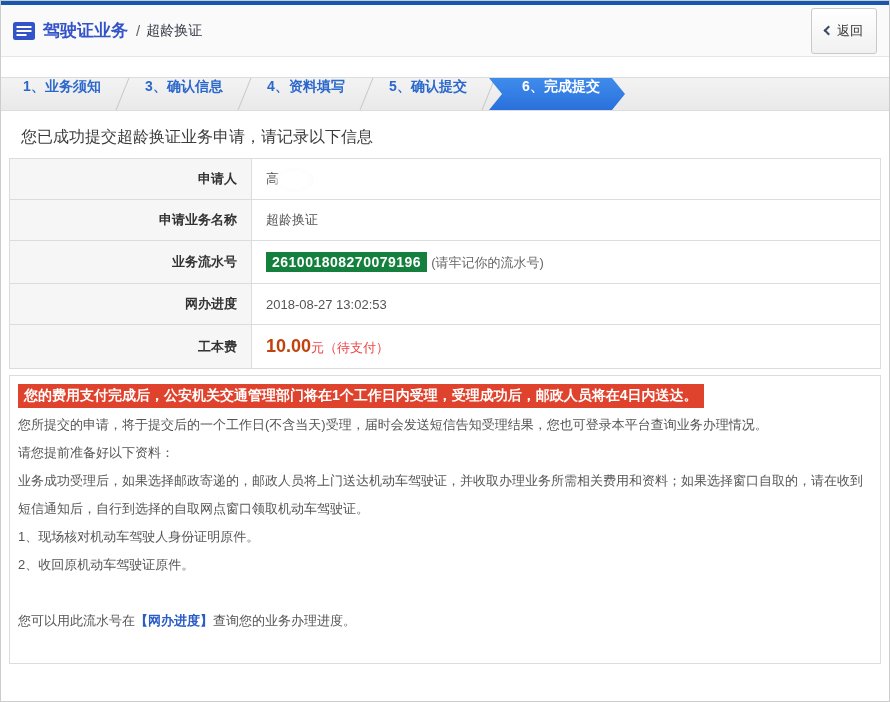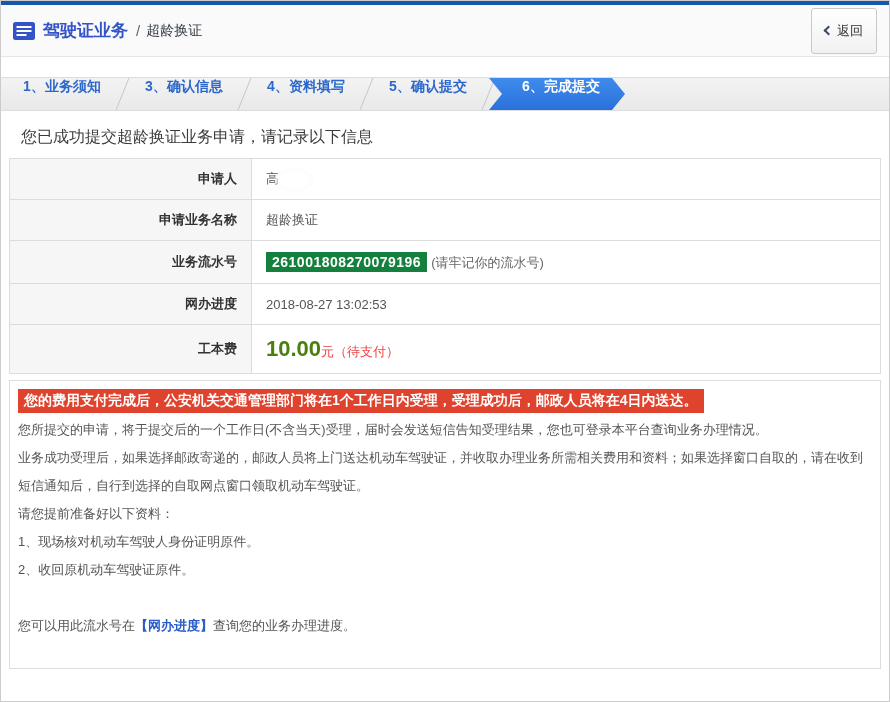--- a/index.html
+++ b/index.html
@@ -71,21 +71,21 @@
   .redact {
     display: inline-block; width: 40px; height: 24px; margin: -8px 0 -8px -5px;
     vertical-align: middle; border-radius: 50%;
     background: radial-gradient(closest-side, rgba(255,255,255,0.98) 60%, rgba(244,244,244,0.25));
   }
   .serial-badge {
     display: inline-block; background: #15803d; color: #fff;
     font-size: 14px; font-weight: bold; padding: 2px 6px; letter-spacing: 0.5px;
   }
   .serial-note { color: #666; margin-left: 4px; }
-  .amount { color: #4d7c0f; font-size: 22px; font-weight: bold; }
+  .amount { color: #c2410c; font-size: 18px; font-weight: bold; }
   .amount-note-gray { color: #ef4444; font-size: 13px; }
   .amount-note-red { color: #e60000; font-size: 13px; }
   
   .notice-box {
     margin: 6px 8px 0; border: 1px solid #ddd;
     padding: 8px 8px 28px;
   }
   .banner {
     display: inline-block; background: #e0432d; color: #fff;
     font-size: 14px; font-weight: bold; padding: 3px 6px; margin-bottom: 3px;
@@ -165,22 +165,22 @@
       <td>
         <span class="amount">10.00</span><span class="amount-note-gray">元（待支付）</span>
       </td>
     </tr>
   </tbody>
     </table>
 
   <div class="notice-box">
     <span class="banner">您的费用支付完成后，公安机关交通管理部门将在1个工作日内受理，受理成功后，邮政人员将在4日内送达。</span>
     <p>您所提交的申请，将于提交后的一个工作日(不含当天)受理，届时会发送短信告知受理结果，您也可登录本平台查询业务办理情况。</p>
+    <p>请您提前准备好以下资料：</p>
     <p>业务成功受理后，如果选择邮政寄递的，邮政人员将上门送达机动车驾驶证，并收取办理业务所需相关费用和资料；如果选择窗口自取的，请在收到短信通知后，自行到选择的自取网点窗口领取机动车驾驶证。</p>
-    <p>请您提前准备好以下资料：</p>
     <p>1、现场核对机动车驾驶人身份证明原件。</p>
     <p>2、收回原机动车驾驶证原件。</p>
     <p class="progress-line">
       <span>您可以用此流水号在</span><span class="progress-link">【网办进度】</span><span>查询您的业务办理进度。</span>
     </p>
   </div>
 
 </div>
 
 </body></html>

